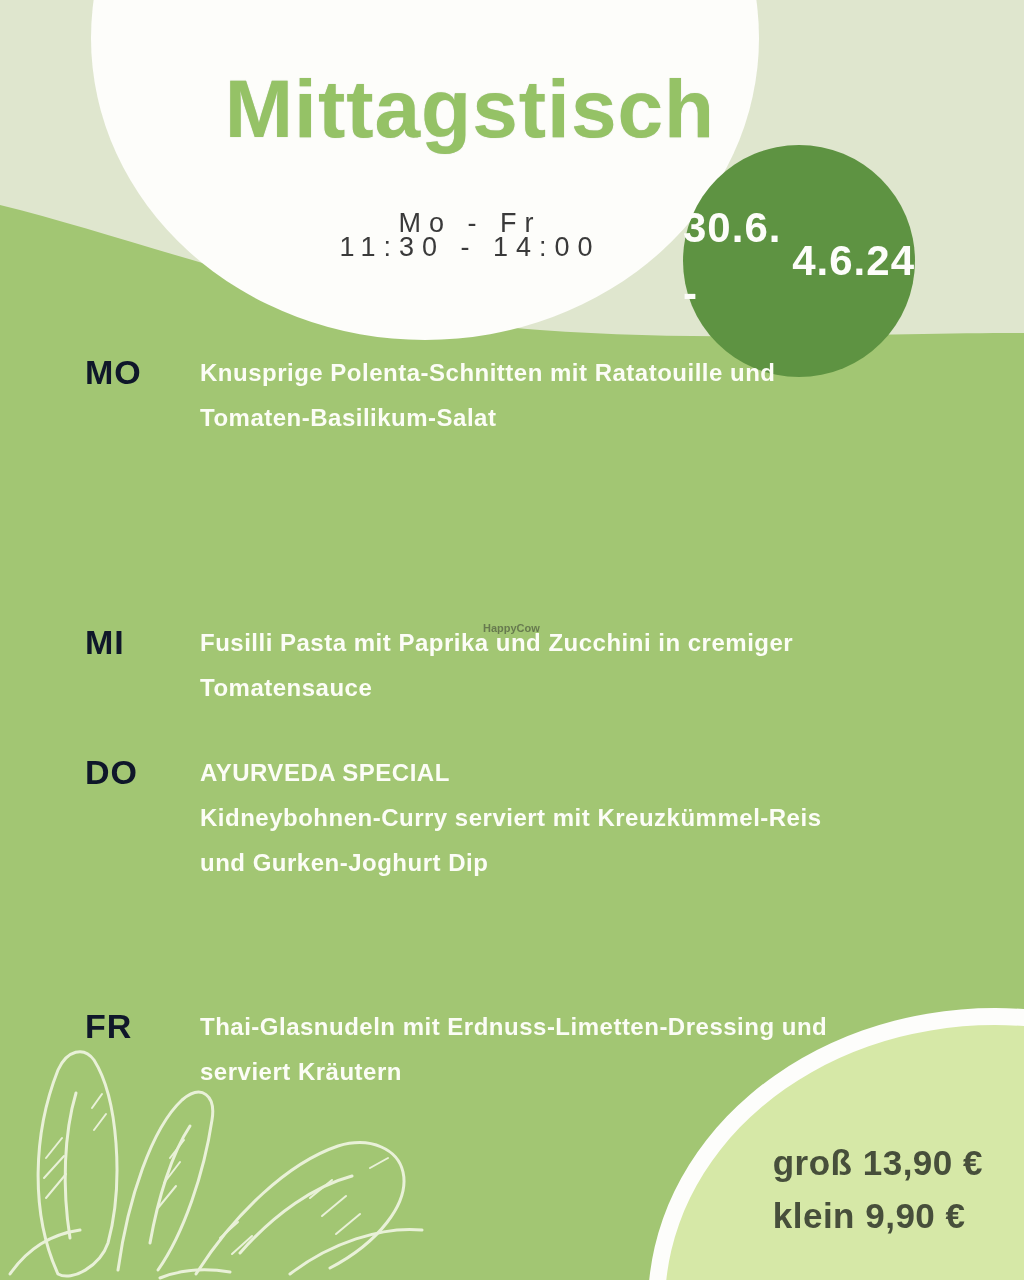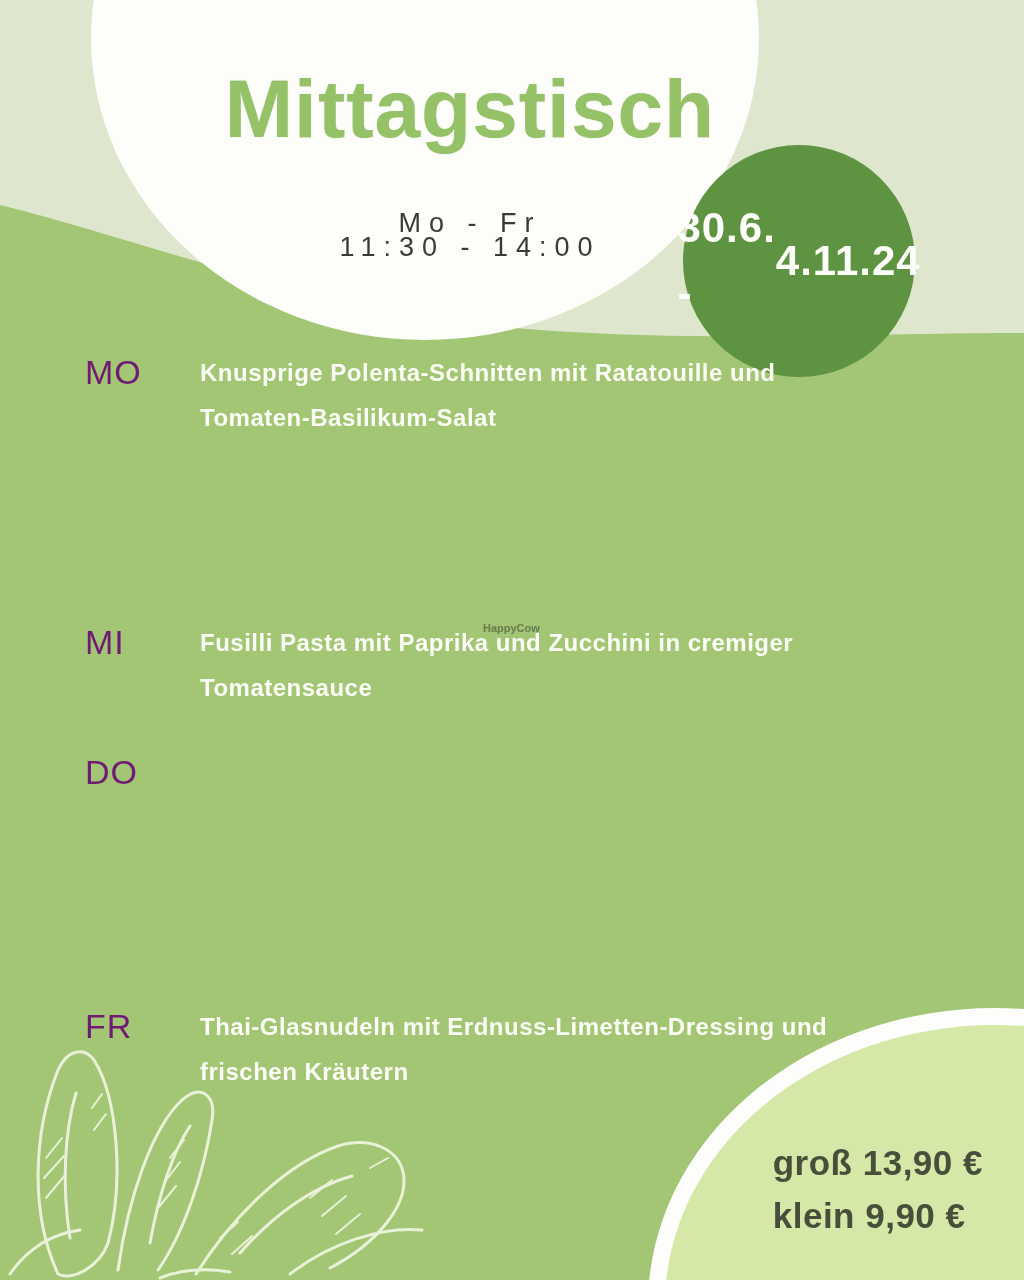--- a/index.html
+++ b/index.html
@@ -33,21 +33,21 @@
     position:absolute;left:683px;top:145px;width:232px;height:232px;z-index:3;
     background:#5e9342;border-radius:50%;
     display:flex;flex-direction:row;align-items:center;justify-content:center;
     color:#fdfdfa;font-size:42px;font-weight:700;line-height:66px;
     letter-spacing:1px;
   }
   
   .menu-row{position:absolute;left:85px;z-index:3;display:flex;}
   .day-label{
     width:115px;flex:0 0 115px;
-    color:#701a75;font-size:34px;font-weight:400;letter-spacing:1px;
+    color:#0f172a;font-size:34px;font-weight:700;letter-spacing:1px;
     line-height:44px;
   }
   .dish{
     width:640px;
     color:#fcfdf6;font-size:24px;font-weight:600;line-height:45px;
     letter-spacing:.5px;
   }
   .dish .special{display:block;}
   .row-mo{top:350px;}
   .row-di{top:477px;}
@@ -82,41 +82,45 @@
     <path d="M0,205 C150,242 330,315 540,330 C720,343 900,332 1024,333 L1024,1280 L0,1280 Z" fill="#a2c673"></path>
     <ellipse cx="425" cy="38" rx="334" ry="302" fill="#fdfdfa"></ellipse>
   </svg>
 
   <div class="title">Mittagstisch</div>
   <div class="hours days-line">Mo - Fr</div>
   <div class="hours time-line">11:30 - 14:00</div>
 
   <div class="date-badge">
     <span>30.6. -</span>
-    <span>4.11.24</span>
+    <span>4.6.24</span>
   </div>
 
   <div class="menu-row row-mo">
     <div class="day-label">MO</div>
     <div class="dish">Knusprige Polenta-Schnitten mit Ratatouille und Tomaten-Basilikum-Salat</div>
   </div>
 
 
   <div class="menu-row row-mi">
     <div class="day-label">MI</div>
     <div class="dish">Fusilli Pasta mit Paprika und Zucchini in cremiger Tomatensauce</div>
   </div>
 
   <div class="menu-row row-do">
     <div class="day-label">DO</div>
+    <div class="dish">
+      <span class="special">AYURVEDA SPECIAL</span>
+      <span>Kidneybohnen-Curry serviert mit Kreuzkümmel-Reis und Gurken-Joghurt Dip</span>
+    </div>
   </div>
 
   <div class="menu-row row-fr">
     <div class="day-label">FR</div>
-    <div class="dish">Thai-Glasnudeln mit Erdnuss-Limetten-Dressing und frischen Kräutern</div>
+    <div class="dish">Thai-Glasnudeln mit Erdnuss-Limetten-Dressing und serviert Kräutern</div>
   </div>
 
   <div class="watermark">HappyCow</div>
 
   <div class="price-blob"></div>
   <div class="prices">
     <div>groß 13,90 €</div>
     <div>klein 9,90 €</div>
   </div>
 

